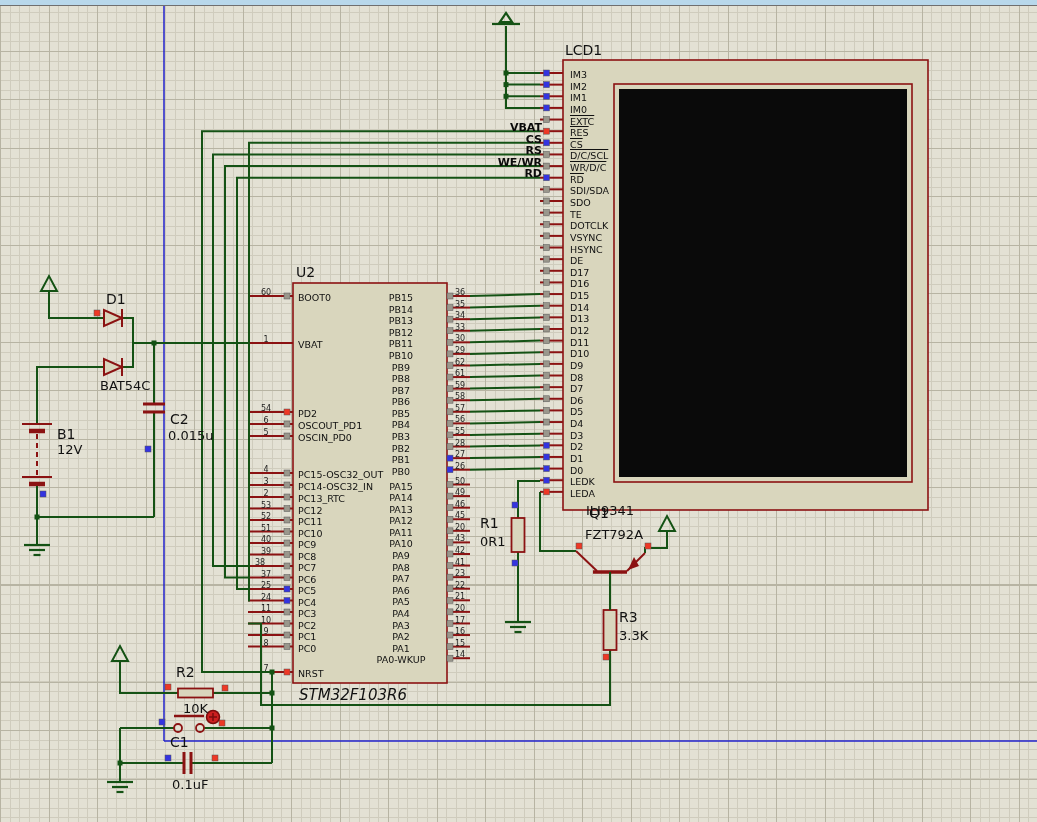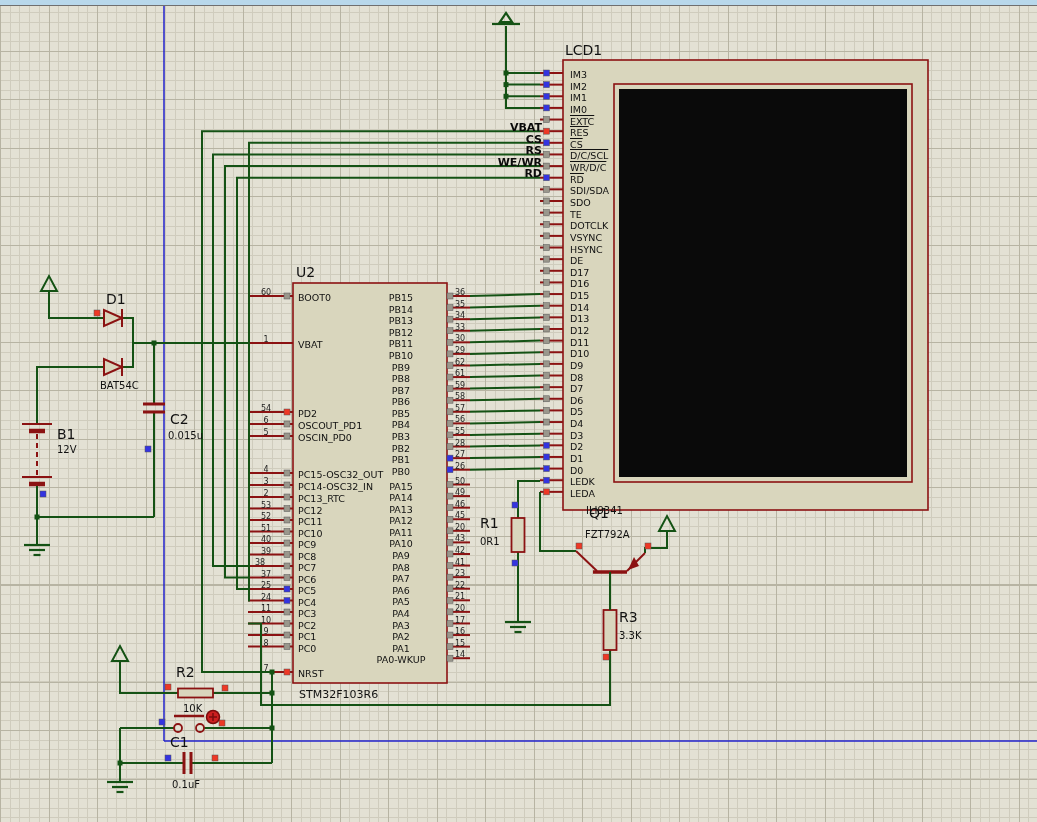--- a/index.html
+++ b/index.html
@@ -12,22 +12,22 @@
       repeating-linear-gradient(0deg,#b7b4a3 0px,#b7b4a3 1px,transparent 1px,transparent 48.5px),
       repeating-linear-gradient(90deg,#cfccbd 0px,#cfccbd 1px,transparent 1px,transparent 9.7px),
       repeating-linear-gradient(0deg,#cfccbd 0px,#cfccbd 1px,transparent 1px,transparent 9.7px);
     background-position:0px 6px;
   }
   .topstrip{position:absolute;left:0;top:0;width:100%;height:5px;background:#b8d8eb;border-bottom:1px solid #6f6f6f;z-index:5;}
   svg{position:absolute;left:0;top:0;z-index:1;}
   .labels{position:absolute;left:0;top:3px;width:100%;height:100%;z-index:2;pointer-events:none;padding-left:28px;}
   .lbl{position:absolute;color:#111;white-space:nowrap;}
   .ref{font-size:14px;line-height:15px;}
-  .val{font-size:10px;line-height:11px;}
-  .val11{font-size:11px;line-height:12px;}
+  .val{font-size:13px;line-height:11px;}
+  .val11{font-size:15px;line-height:12px;font-style:italic;}
   .pn{font-size:9.5px;line-height:10px;}
   .num{font-size:8px;line-height:9px;color:#1d1d1d;}
   .net{font-size:11px;line-height:12px;font-weight:bold;color:#0a0a0a;text-align:right;width:64px;}
   .ov{text-decoration:overline;}
   .ra{text-align:center;}
 </style>
 </head>
 <body>
 
 <div class="canvas">

